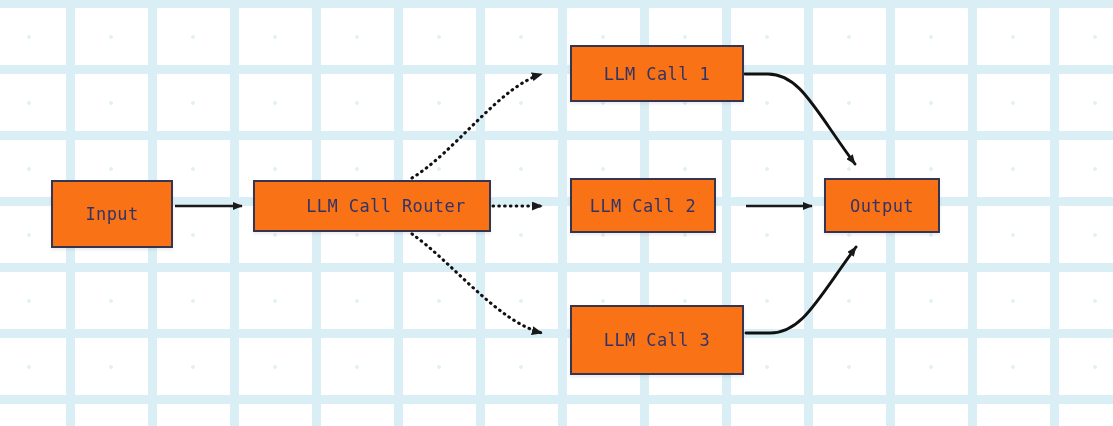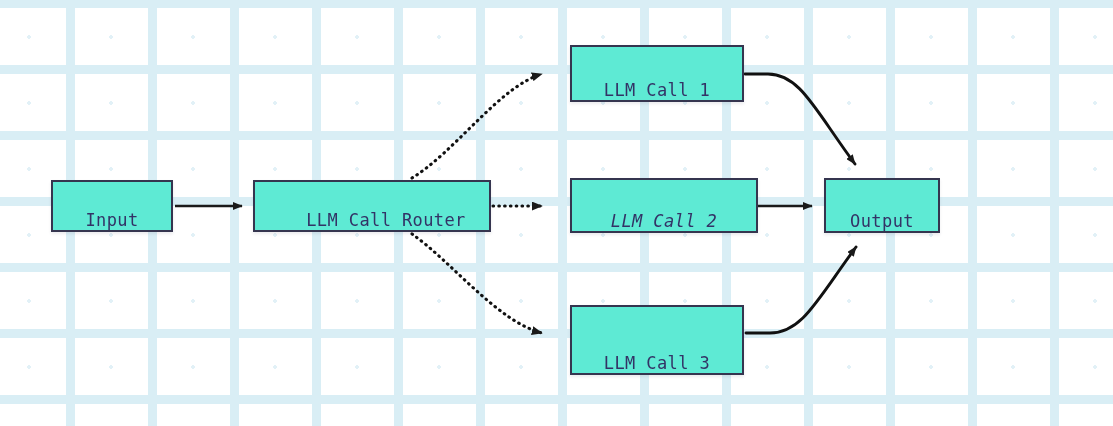--- a/index.html
+++ b/index.html
@@ -59,25 +59,25 @@
   #edge-layer {
     position: absolute;
     inset: 0;
     width: 1113px;
     height: 426px;
   }
 
   .node {
     position: absolute;
     box-sizing: border-box;
-    background: #5eead4;
+    background: #f97316;
     border: 2px solid #35354f;
     box-shadow: 0 2px 3px rgba(60,60,90,0.10);
     display: flex;
-    align-items: flex-end;
+    align-items: center;
     justify-content: center;
     color: #333366;
     font-family: "DejaVu Sans Mono", "Liberation Mono", monospace;
     font-size: 17px;
     letter-spacing: 0.4px;
     white-space: nowrap;
     user-select: none;
   }
   .node-label { pointer-events: none; }
 </style>
@@ -106,33 +106,33 @@
 
     <path d="M 412,234 C 452,262 498,322 542,333" fill="none" stroke="#111111" stroke-width="3.1" stroke-linecap="round" stroke-dasharray="0.6 5.2" marker-end="url(#arrowhead-dot)"></path>
 
     <path d="M 745,74 L 768,74 C 800,74 815,110 855,164" fill="none" stroke="#111111" stroke-width="2.9" stroke-linecap="round" marker-end="url(#arrowhead)"></path>
 
     <path d="M 746,206 L 812,206" fill="none" stroke="#1a1a1a" stroke-width="2.6" marker-end="url(#arrowhead)"></path>
 
     <path d="M 746,333 L 770,333 C 802,333 817,300 856,247" fill="none" stroke="#111111" stroke-width="2.9" stroke-linecap="round" marker-end="url(#arrowhead)"></path>
   </svg>
 
-  <div class="node" style="left:51px; top:180px; width:122px; height:52px;">
+  <div class="node" style="left:51px; top:180px; width:122px; height:68px;">
     <span class="node-label">Input</span>
   </div>
 
   <div class="node" style="left:253px; top:180px; width:238px; height:52px;padding-left:28px;">
     <span class="node-label">LLM Call Router</span>
   </div>
 
   <div class="node" style="left:570px; top:45px; width:174px; height:57px;">
     <span class="node-label">LLM Call 1</span>
   </div>
 
-  <div class="node" style="left:570px; top:178px; width:188px; height:55px;font-style:italic;">
+  <div class="node" style="left:570px; top:178px; width:146px; height:55px;">
     <span class="node-label">LLM Call 2</span>
   </div>
 
   <div class="node" style="left:570px; top:305px; width:174px; height:70px;">
     <span class="node-label">LLM Call 3</span>
   </div>
 
   <div class="node" style="left:824px; top:178px; width:116px; height:55px;">
     <span class="node-label">Output</span>
   </div>

